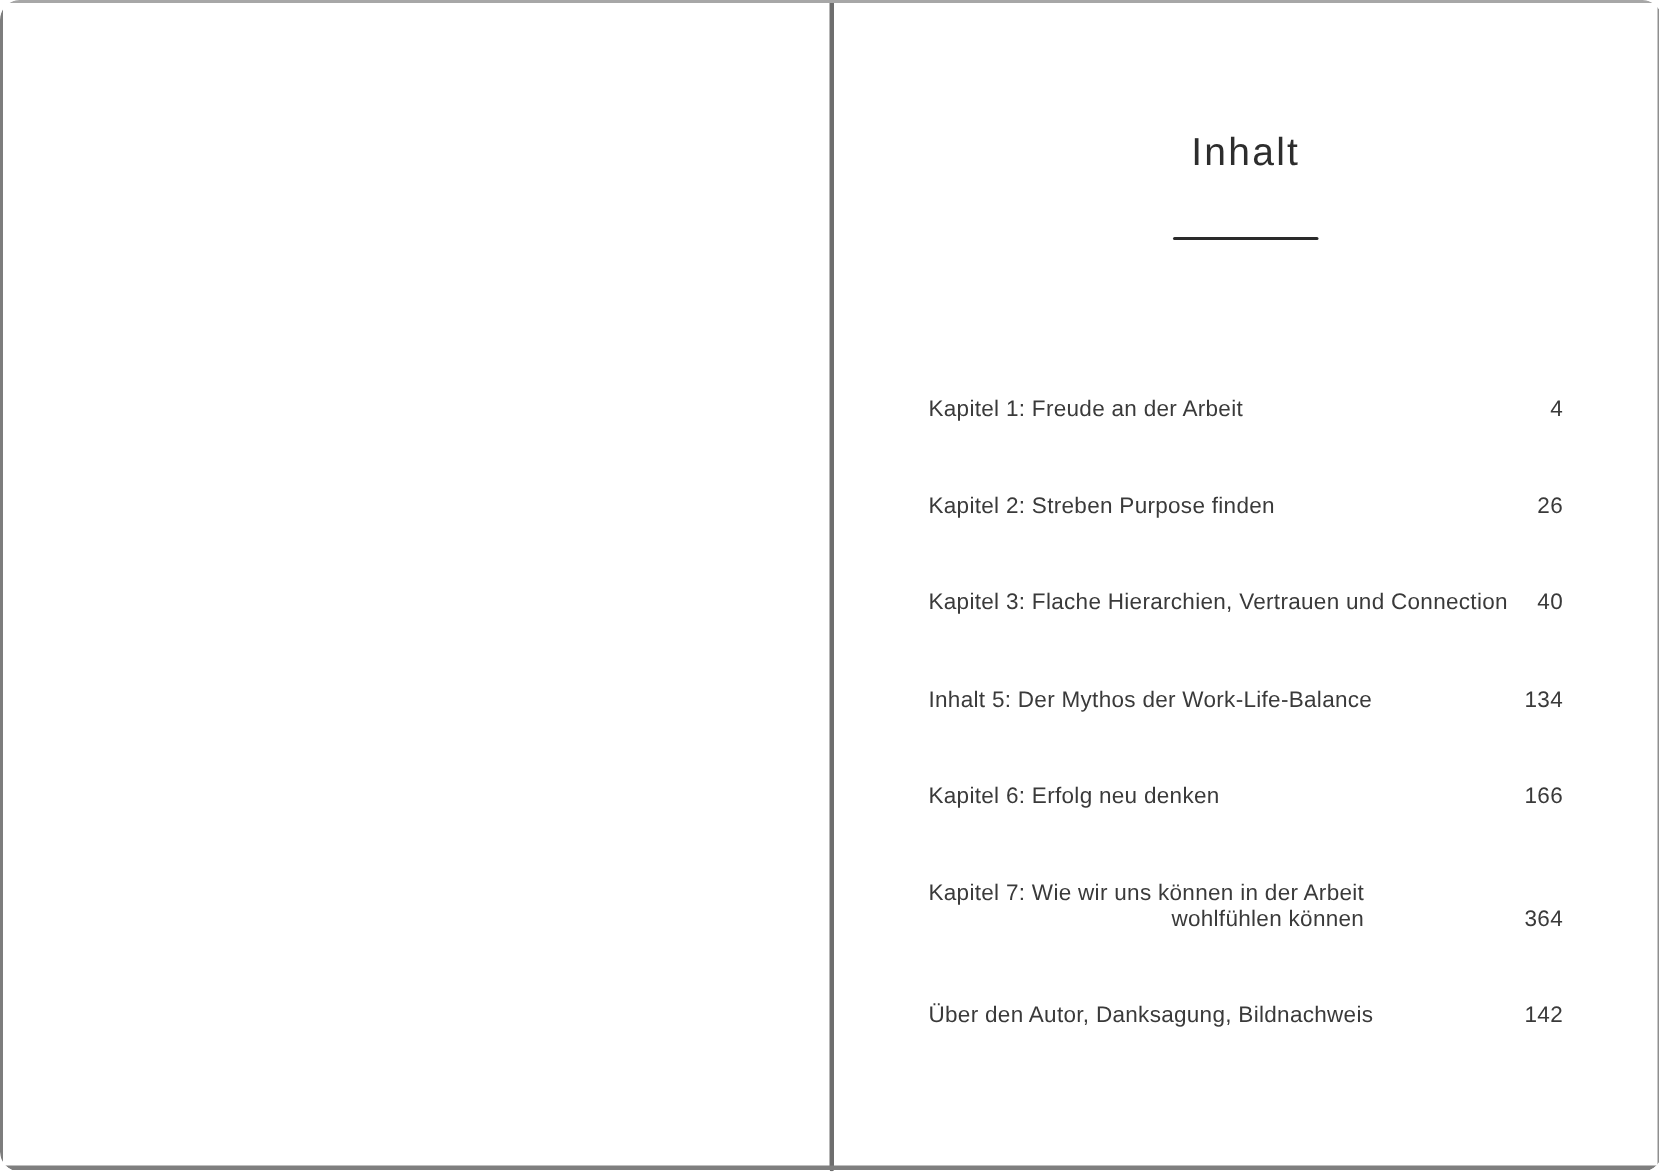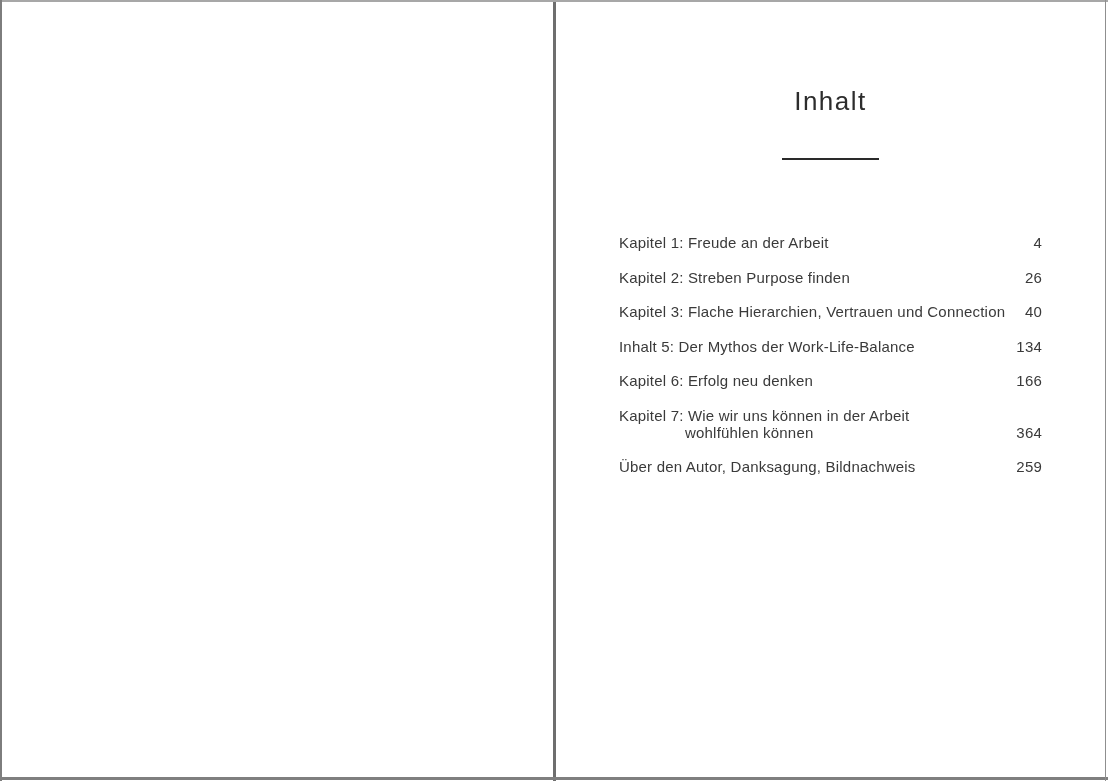--- a/index.html
+++ b/index.html
@@ -1,15 +1,15 @@
 <!DOCTYPE html>
 <html><head>
 <meta charset="utf-8">
 <style>
-  * { margin: 0; padding: 0; box-sizing: border-box; }
+  * { margin: 0; padding: 0; box-sizing: border-box; border-radius: 13px; }
   html, body { background: #ffffff; }
   .spread {
     position: relative;
     width: 1108px;
     height: 781px;
     background: #ffffff;
     overflow: hidden;
     font-family: "Liberation Sans", sans-serif;
   }
   
@@ -51,21 +51,21 @@
     font-size: 15px;
     color: #3a3a3a;
     letter-spacing: 0.2px;
   }
   .toc-row {
     display: flex;
     justify-content: space-between;
     align-items: flex-end;
     margin-bottom: 17.5px;
   }
-  .toc-label { line-height: 17px; text-align: left; }
+  .toc-label { line-height: 17px; text-align: right; margin-top: 30px; }
   .toc-label .cont { display: inline-block; padding-left: 66px; }
   .toc-page { line-height: 17px; text-align: right; white-space: nowrap; padding-left: 12px; }
 </style>
 </head>
 <body>
 
 <div class="spread">
 
   <div class="page-left"></div>
 
@@ -106,21 +106,21 @@
         <div class="toc-row">
           <div class="toc-label">
             <span>Kapitel 7: Wie wir uns können in der Arbeit</span><br>
             <span class="cont">wohlfühlen können</span>
           </div>
           <div class="toc-page">364</div>
         </div>
 
         <div class="toc-row">
           <div class="toc-label">Über den Autor, Danksagung, Bildnachweis</div>
-          <div class="toc-page">259</div>
+          <div class="toc-page">142</div>
         </div>
 
       </div>
     </div>
   </div>
 
   <div class="gutter"></div>
   <div class="frame-top"></div>
   <div class="frame-left"></div>
   <div class="frame-bottom"></div>

